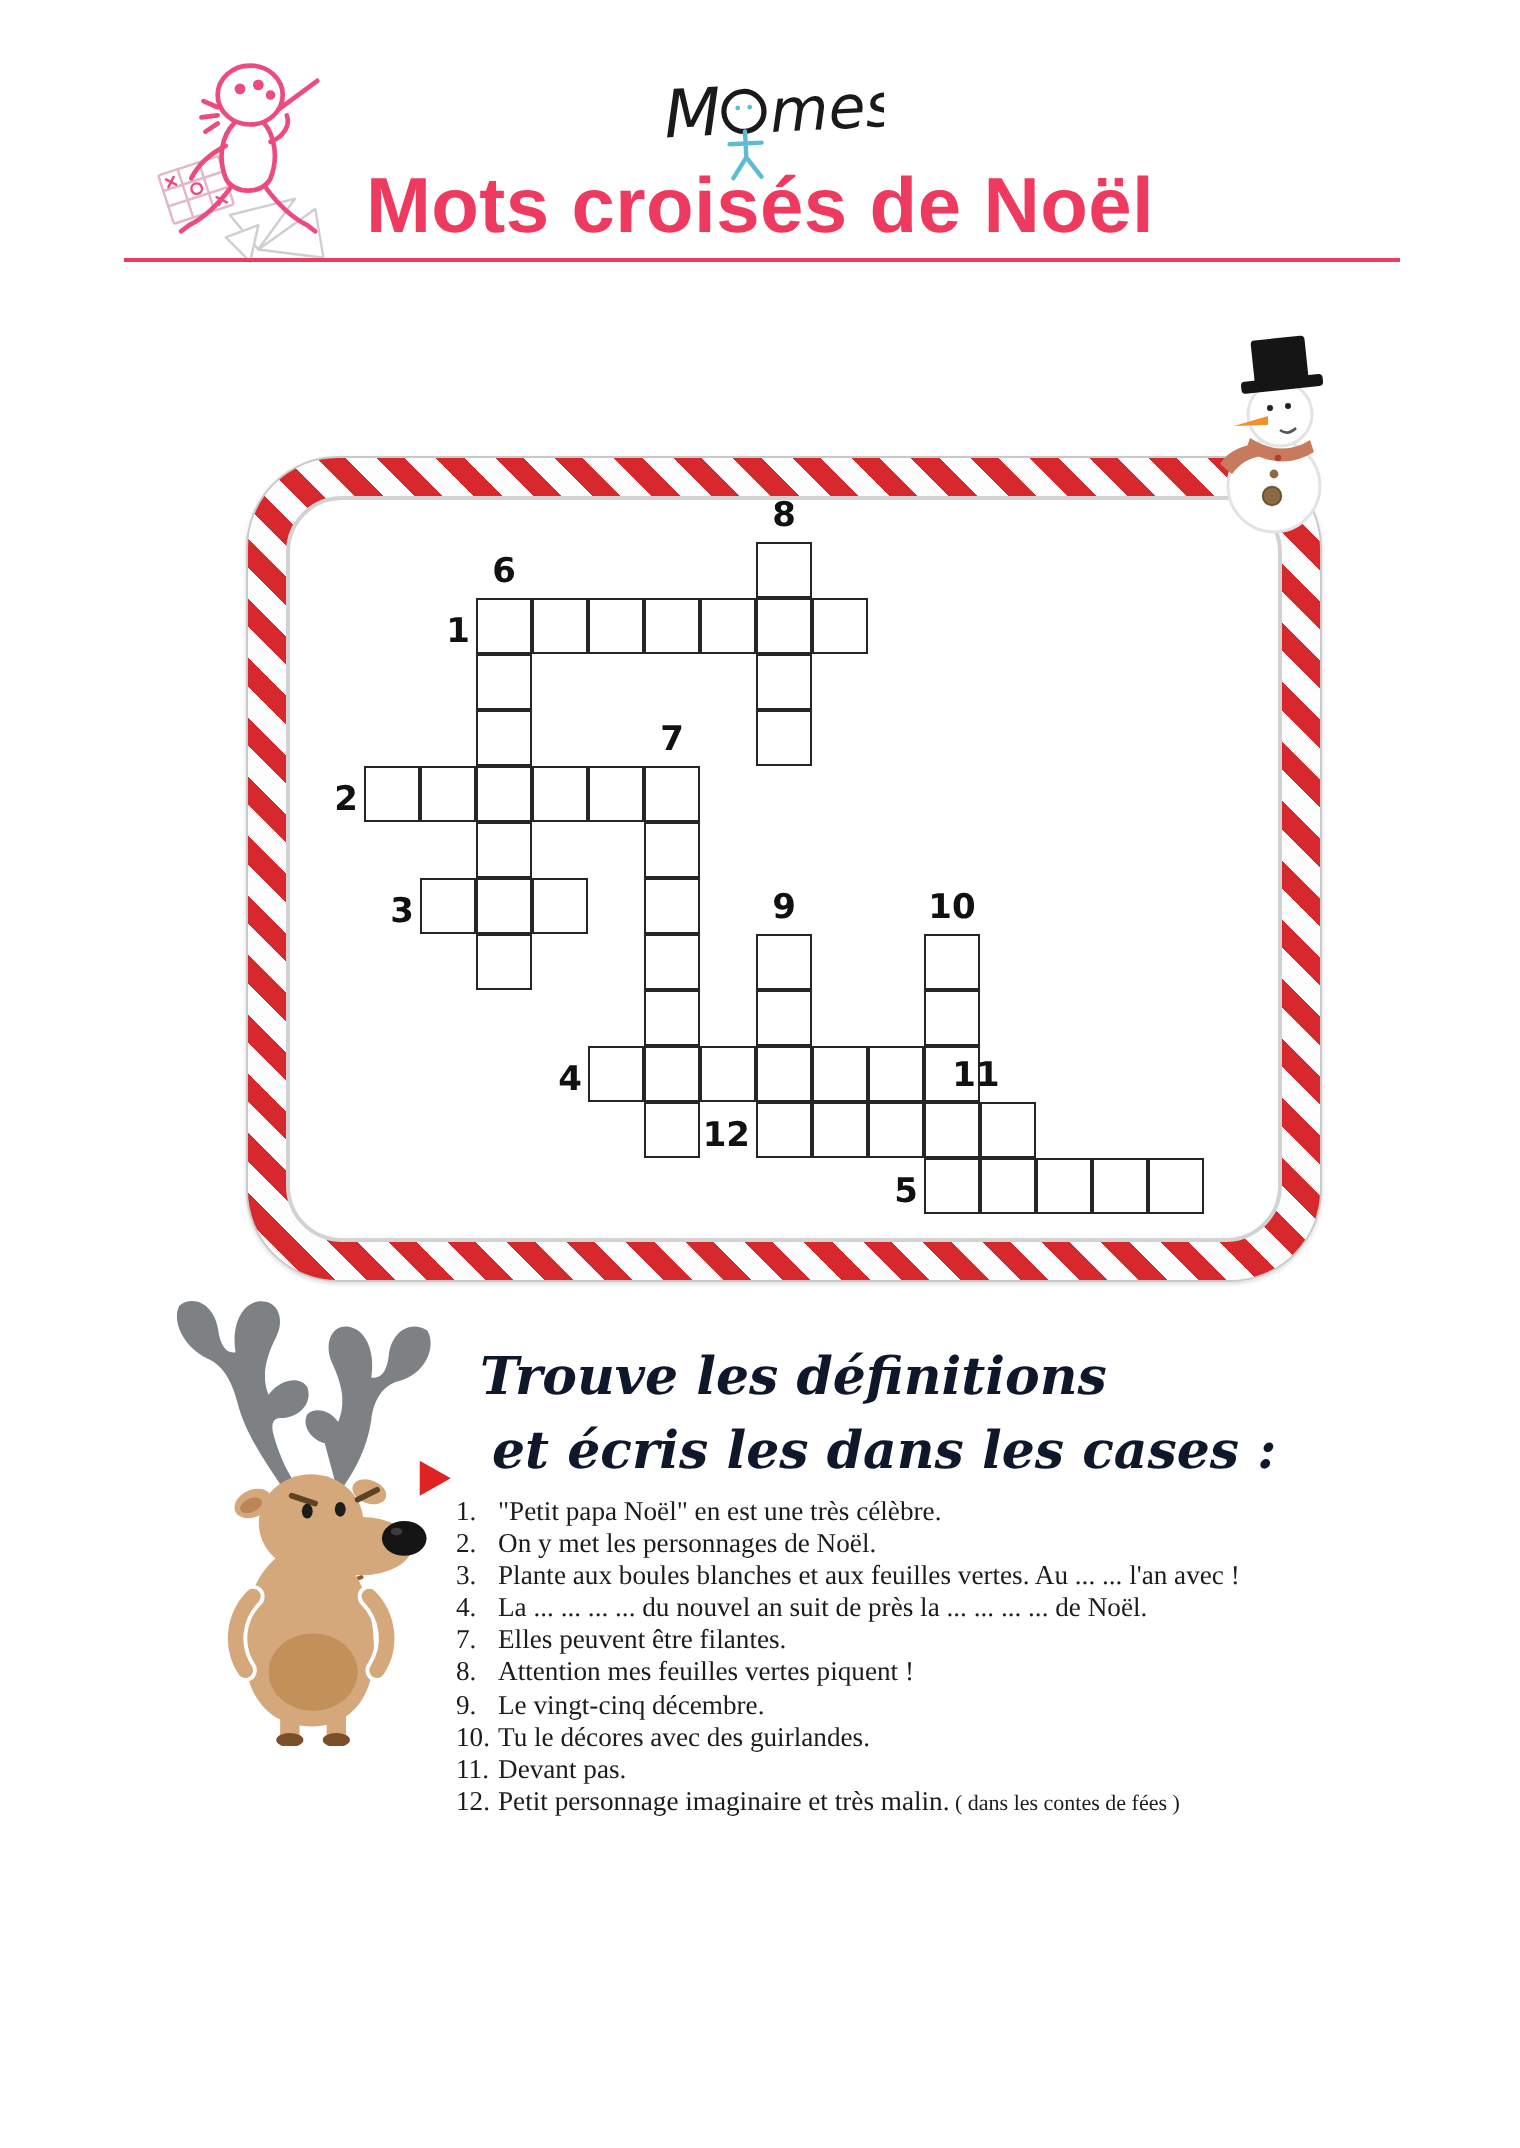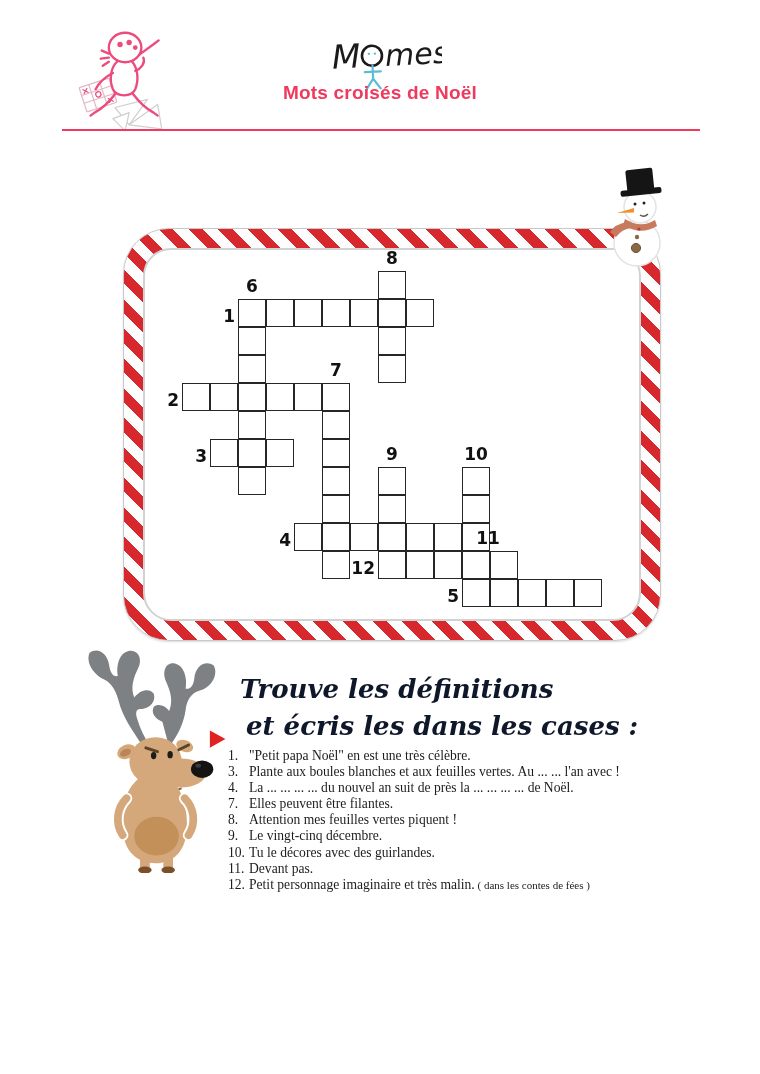--- a/index.html
+++ b/index.html
@@ -4,21 +4,21 @@
 <style>
   html,body{margin:0;padding:0;}
   body{width:760px;height:1074px;position:relative;background:#ffffff;overflow:hidden;
        font-family:"Liberation Sans",sans-serif;}
   [data-interactable]{box-sizing:border-box;}
 
   
   .kid-drawing{position:absolute;left:58px;top:20px;width:122px;height:114px;}
   .logo{position:absolute;left:330px;top:26px;width:112px;height:66px;}
   .page-title{position:absolute;left:0;right:0;top:82px;text-align:center;
-      font-size:19px;font-weight:600;letter-spacing:.2px;color:#ee3a5e;}
+      font-size:39px;font-weight:600;letter-spacing:.2px;color:#ee3a5e;}
   .title-rule{position:absolute;left:62px;top:129px;width:638px;height:2px;background:#ee3a5e;}
 
   
   .frame{position:absolute;left:123px;top:228px;width:538px;height:413px;border-radius:46px;
       background:repeating-linear-gradient(45deg,#d7282d 0 10px,#fdfdfd 10px 21px);
       border:1px solid #c9c9c9;box-shadow:0 1px 2px rgba(0,0,0,.15);}
   .frame-inner{position:absolute;left:19px;top:19px;right:19px;bottom:19px;background:#ffffff;
       border-radius:28px;border:2px solid #d2d2d2;}
 
   
@@ -229,20 +229,21 @@
   <ellipse cx="69" cy="232" rx="7" ry="3.6" fill="#7a4f2a"></ellipse>
   <ellipse cx="93" cy="232" rx="7" ry="3.6" fill="#7a4f2a"></ellipse>
   <path d="M136,88 L152,97 L136,106 Z" fill="#e02222" data-interactable="false"></path>
 </svg>
 
 <div class="script-head script-line1" data-interactable="false">Trouve les définitions</div>
 <div class="script-head script-line2" data-interactable="false">et écris les dans les cases  :</div>
 
 <div id="clues" data-interactable="false">
     <div class="clue-row" data-interactable="false"><span class="clue-num" data-interactable="false">1.</span><span class="clue-text" data-interactable="false">"Petit papa Noël" en est une très célèbre.</span></div>
+    <div class="clue-row" data-interactable="false"><span class="clue-num" data-interactable="false">2.</span><span class="clue-text" data-interactable="false">On y met les personnages de Noël.</span></div>
     <div class="clue-row" data-interactable="false"><span class="clue-num" data-interactable="false">3.</span><span class="clue-text" data-interactable="false">Plante aux boules blanches et aux feuilles vertes. Au ... ... l'an avec !</span></div>
     <div class="clue-row" data-interactable="false"><span class="clue-num" data-interactable="false">4.</span><span class="clue-text" data-interactable="false">La ... ... ... ... du nouvel an suit de près la ... ... ... ...  de Noël.</span></div>
     <div class="clue-row" data-interactable="false"><span class="clue-num" data-interactable="false">7.</span><span class="clue-text" data-interactable="false">Elles peuvent être filantes.</span></div>
     <div class="clue-row" data-interactable="false"><span class="clue-num" data-interactable="false">8.</span><span class="clue-text" data-interactable="false">Attention mes feuilles vertes piquent !</span></div>
     <div class="clue-row" data-interactable="false"><span class="clue-num" data-interactable="false">9.</span><span class="clue-text" data-interactable="false">Le vingt-cinq décembre.</span></div>
     <div class="clue-row" data-interactable="false"><span class="clue-num" data-interactable="false">10.</span><span class="clue-text" data-interactable="false">Tu le décores avec des guirlandes.</span></div>
     <div class="clue-row" data-interactable="false"><span class="clue-num" data-interactable="false">11.</span><span class="clue-text" data-interactable="false">Devant pas.</span></div>
     <div class="clue-row" data-interactable="false"><span class="clue-num" data-interactable="false">12.</span><span class="clue-text" data-interactable="false">Petit personnage imaginaire et très malin.</span><span class="clue-note" data-interactable="false"> ( dans les contes de fées )</span></div>
   </div>
 

